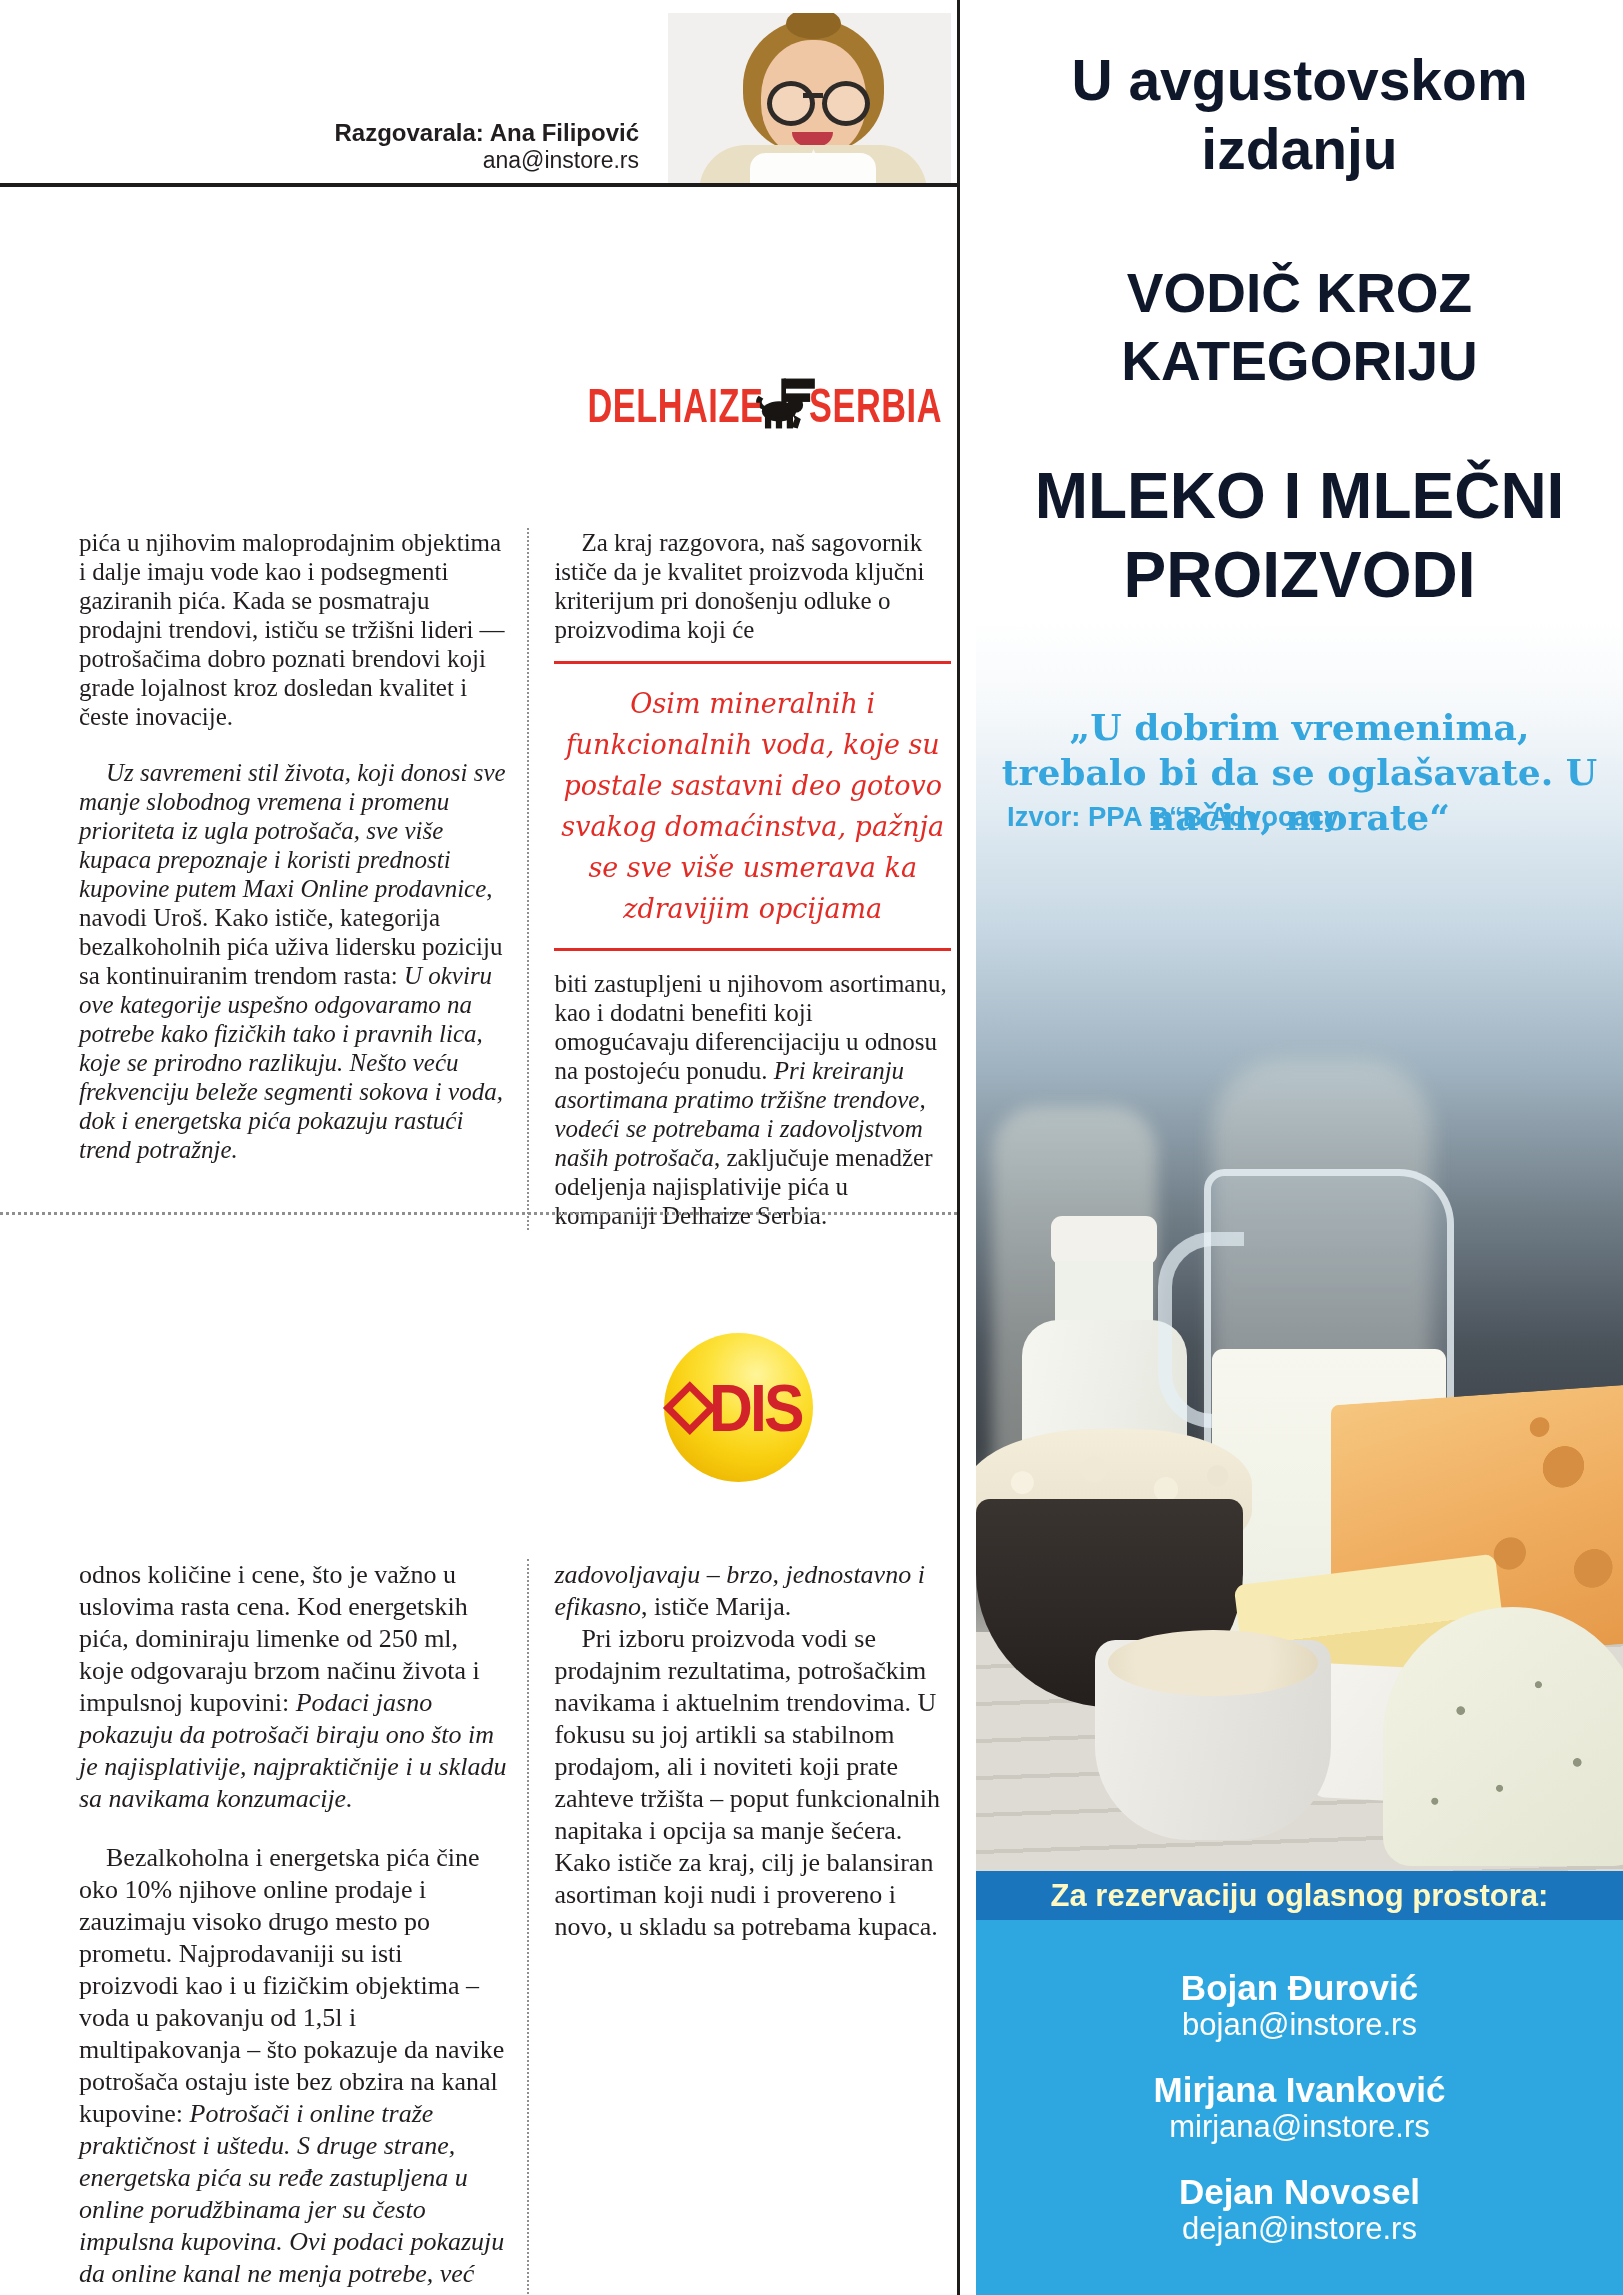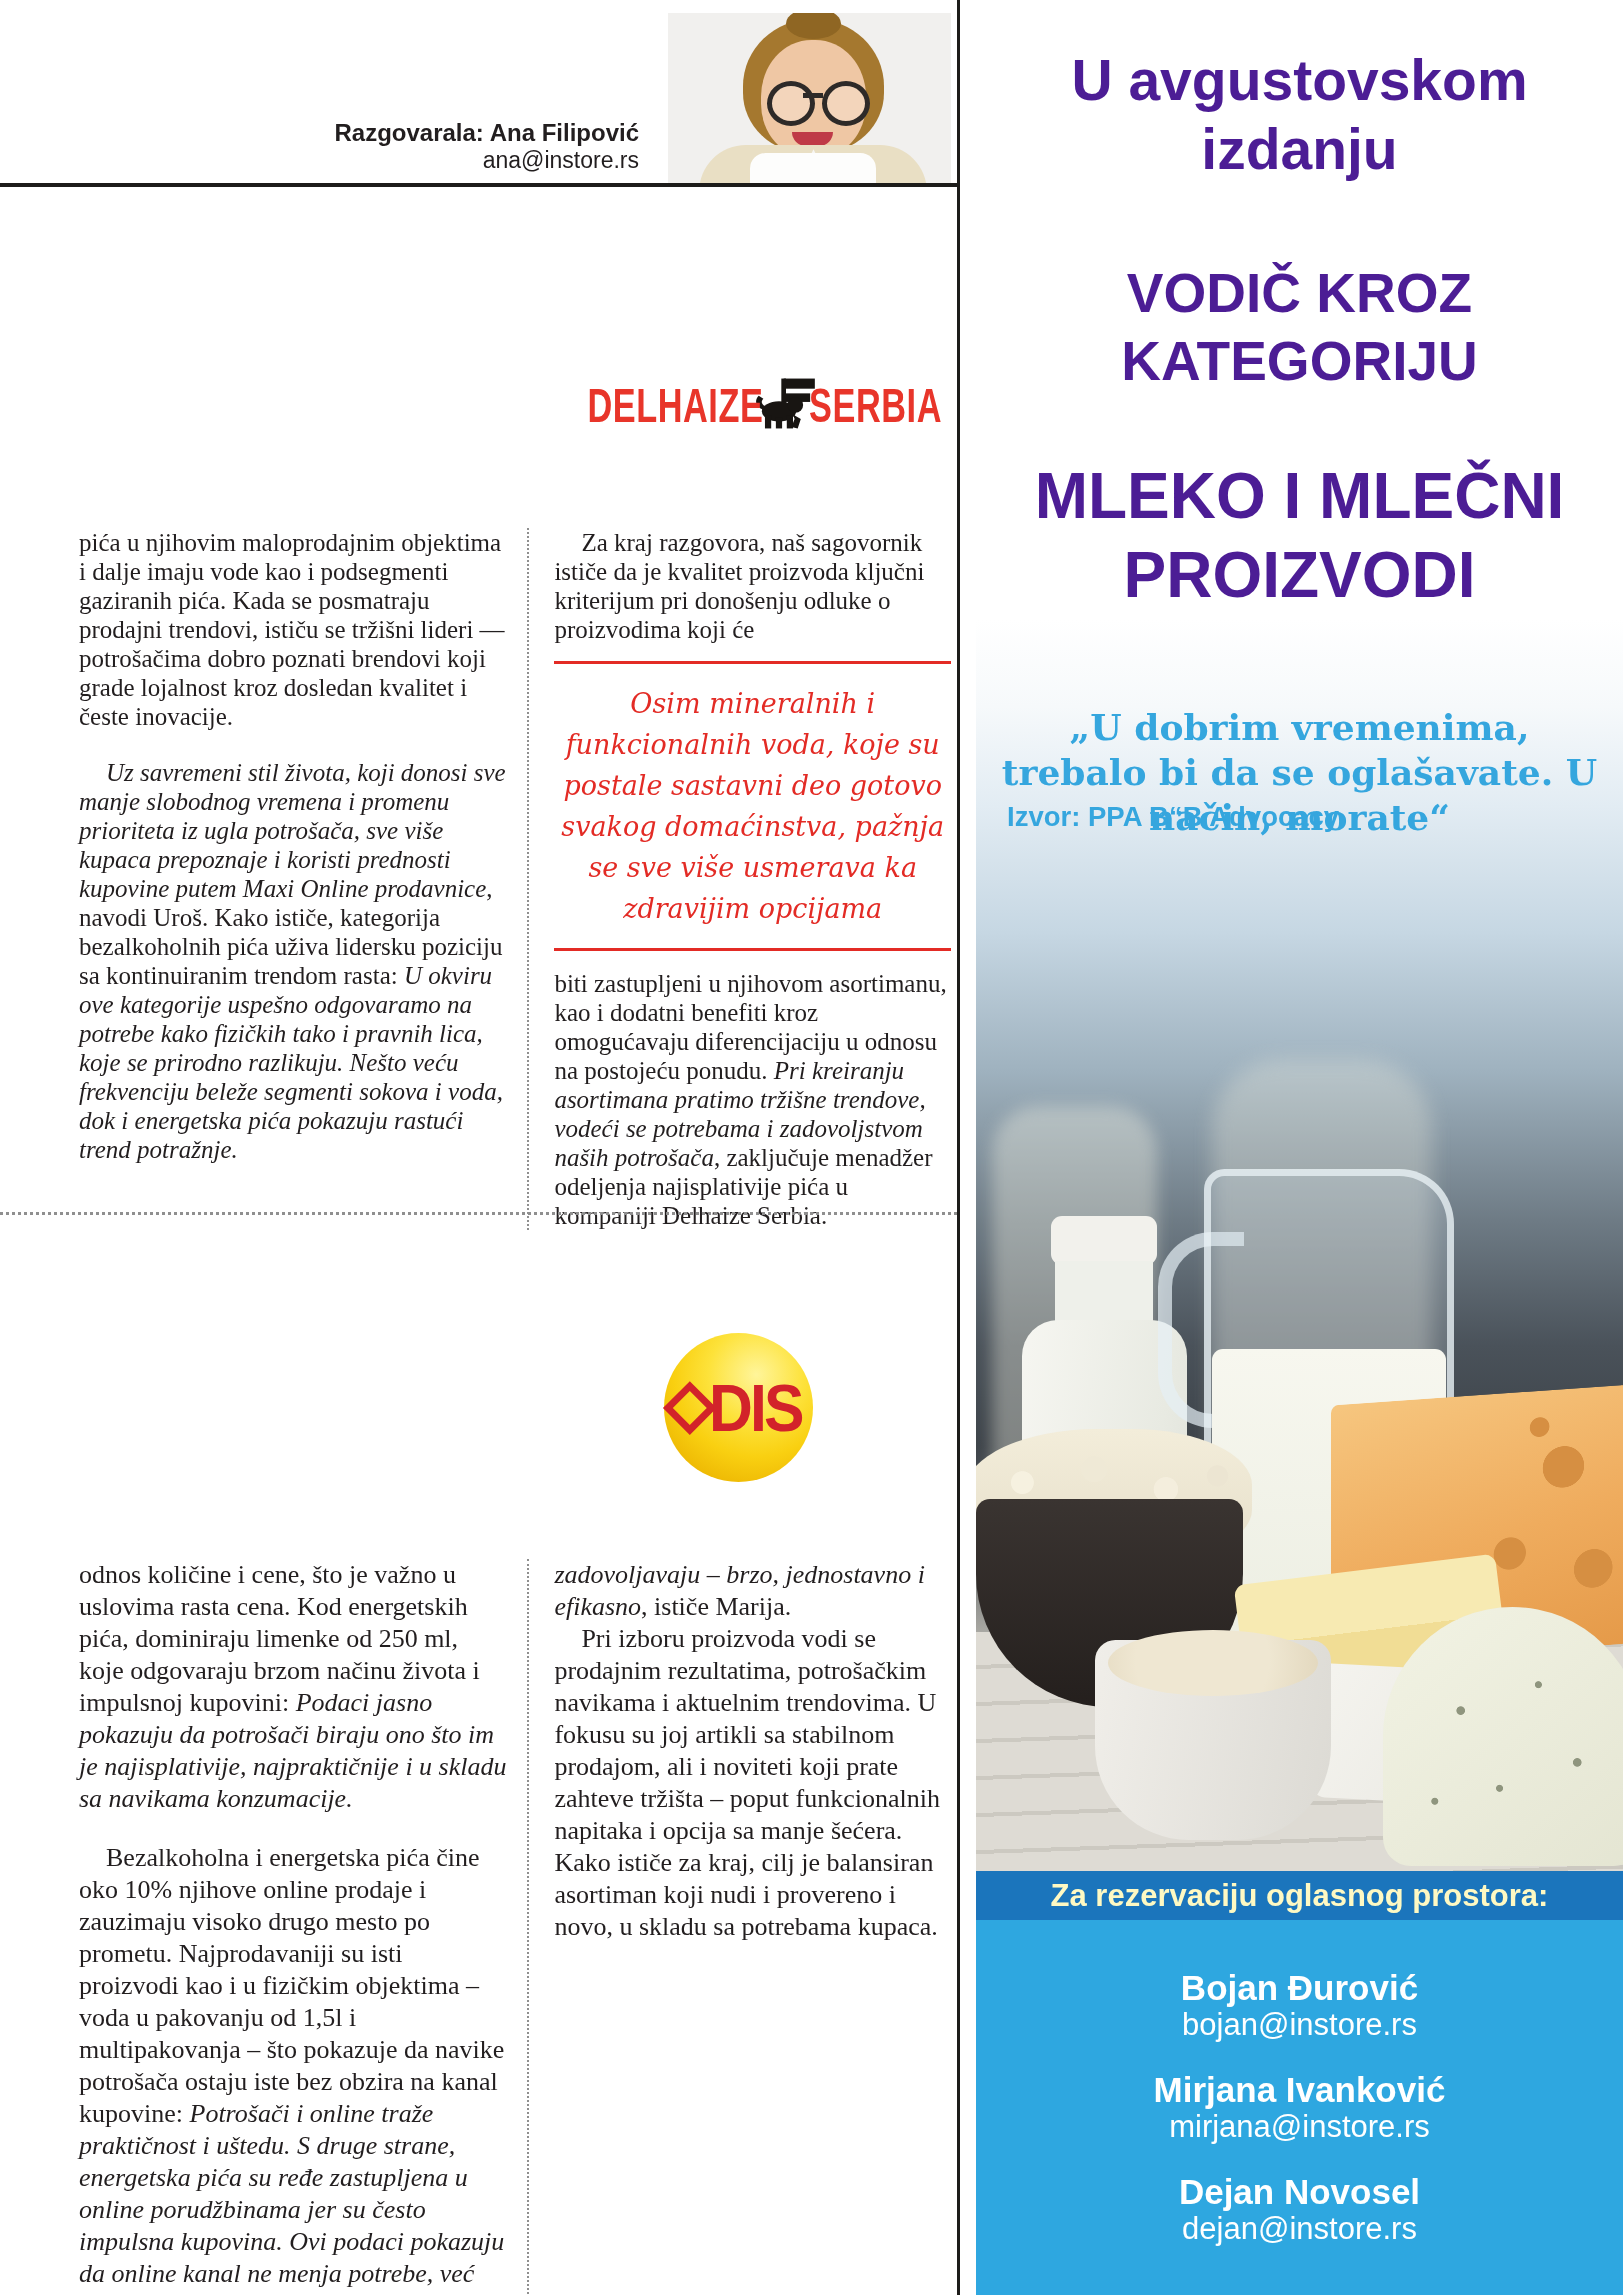--- a/index.html
+++ b/index.html
@@ -58,21 +58,21 @@
 
   
   .dis{position:absolute;left:664px;top:1333px;width:149px;height:149px;border-radius:50%;
        background:radial-gradient(circle at 62% 28%,#fff59a 0%,#fde23a 34%,#f9d011 58%,#edb703 82%,#e3ac00 100%);
        display:flex;align-items:center;justify-content:center;}
   .dis-diamond{width:23.6px;height:23.6px;border:7px solid #d2232a;transform:rotate(45deg);margin-right:-3.1px;flex:none;}
   .dis-word{font-family:"Liberation Sans",sans-serif;font-weight:900;font-size:66px;color:#d2232a;
             letter-spacing:-3.1px;transform:scaleX(.92);}
 
   
-  .sb-h{position:absolute;left:976px;width:647px;text-align:center;color:#4c1d95;
+  .sb-h{position:absolute;left:976px;width:647px;text-align:center;color:#0f172a;
         font-family:"Liberation Sans",sans-serif;font-weight:700;}
   .sb-h1{top:46px;font-size:57px;line-height:69px;}
   .sb-h2{top:259px;font-size:55px;line-height:68px;}
   .sb-h3{top:457px;font-size:64px;line-height:79px;}
 
   .photo{position:absolute;left:976px;top:619px;width:647px;height:1253px;overflow:hidden;
          background:linear-gradient(180deg,#ffffff 0%,#f6f9fb 7%,#e2ecf3 15%,#c6d7e3 25%,
                     #9fb2bf 36%,#6e7b85 48%,#4a525a 58%,#3d4349 66%,#50555a 72%,
                     #8c8d8a 78%,#c9c6bf 84%,#d8d5ce 100%);}
   .sb-quote{position:absolute;left:0;top:86px;width:100%;text-align:center;color:#35a6de;
@@ -187,21 +187,21 @@
     <div class="col col1">
         <p><span>pića u njihovim maloprodajnim objektima i dalje imaju vode kao i podsegmenti gaziranih pića. Kada se posmatraju prodajni trendovi, ističu se tržišni lideri — potrošačima dobro poznati brendovi koji grade lojalnost kroz dosledan kvalitet i česte inovacije.</span></p>
         <p class="ind"><span class="it">Uz savremeni stil života, koji donosi sve manje slobodnog vremena i promenu prioriteta iz ugla potrošača, sve više kupaca prepoznaje i koristi prednosti kupovine putem Maxi Online prodavnice</span><span>, navodi Uroš. Kako ističe, kategorija bezalkoholnih pića uživa lidersku poziciju sa kontinuiranim trendom rasta: </span><span class="it">U okviru ove kategorije uspešno odgovaramo na potrebe kako fizičkih tako i pravnih lica, koje se prirodno razlikuju. Nešto veću frekvenciju beleže segmenti sokova i voda, dok i energetska pića pokazuju rastući trend potražnje.</span></p>
       </div>
     <div class="col col2">
       <div>
           <p class="ind"><span>Za kraj razgovora, naš sagovornik ističe da je kvalitet proizvoda ključni kriterijum pri donošenju odluke o proizvodima koji će</span></p>
         </div>
       <div class="pq">Osim mineralnih i funkcionalnih voda, koje su postale sastavni deo gotovo svakog domaćinstva, pažnja se sve više usmerava ka zdravijim opcijama</div>
       <div>
-          <p><span>biti zastupljeni u njihovom asortimanu, kao i dodatni benefiti kroz omogućavaju diferencijaciju u odnosu na postojeću ponudu. </span><span class="it">Pri kreiranju asortimana pratimo tržišne trendove, vodeći se potrebama i zadovoljstvom naših potrošača</span><span>, zaključuje menadžer odeljenja najisplativije pića u kompaniji Delhaize Serbia.</span></p>
+          <p><span>biti zastupljeni u njihovom asortimanu, kao i dodatni benefiti koji omogućavaju diferencijaciju u odnosu na postojeću ponudu. </span><span class="it">Pri kreiranju asortimana pratimo tržišne trendove, vodeći se potrebama i zadovoljstvom naših potrošača</span><span>, zaključuje menadžer odeljenja najisplativije pića u kompaniji Delhaize Serbia.</span></p>
         </div>
     </div>
   </div>
 
   <div class="dotted-h"></div>
 
   <div class="dis">
     <div class="dis-diamond"></div>
     <div class="dis-word">DIS</div>
   </div>

